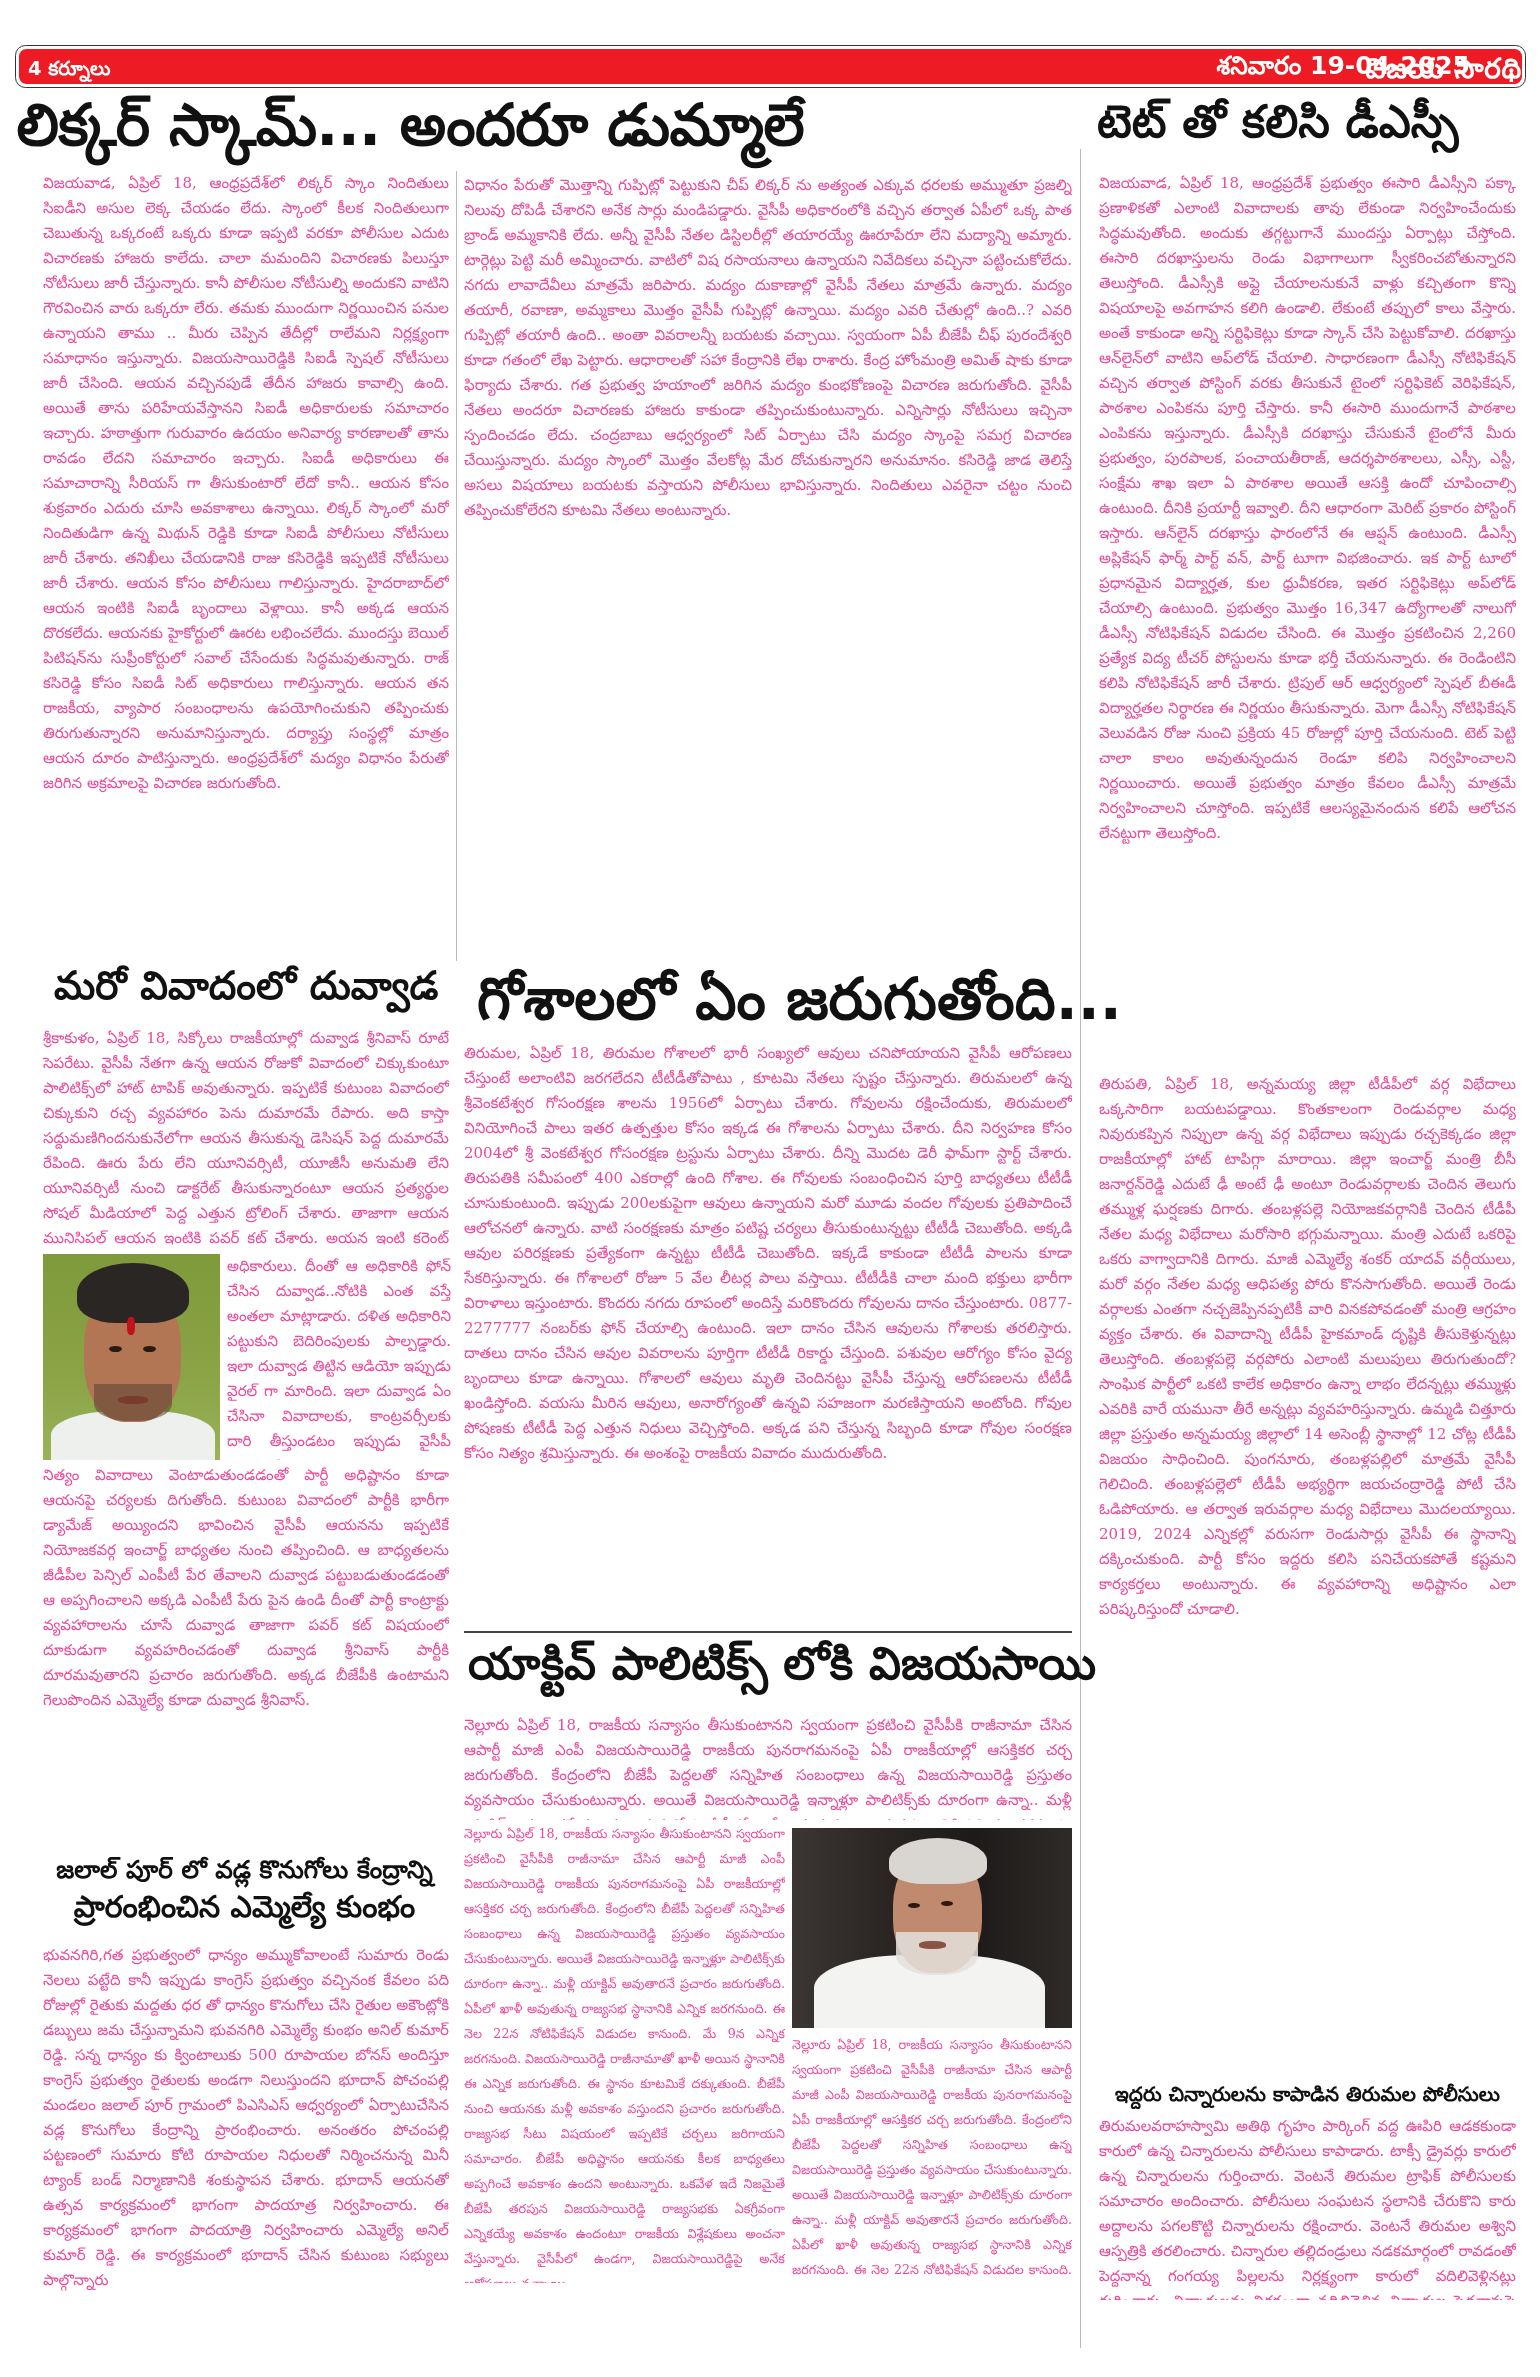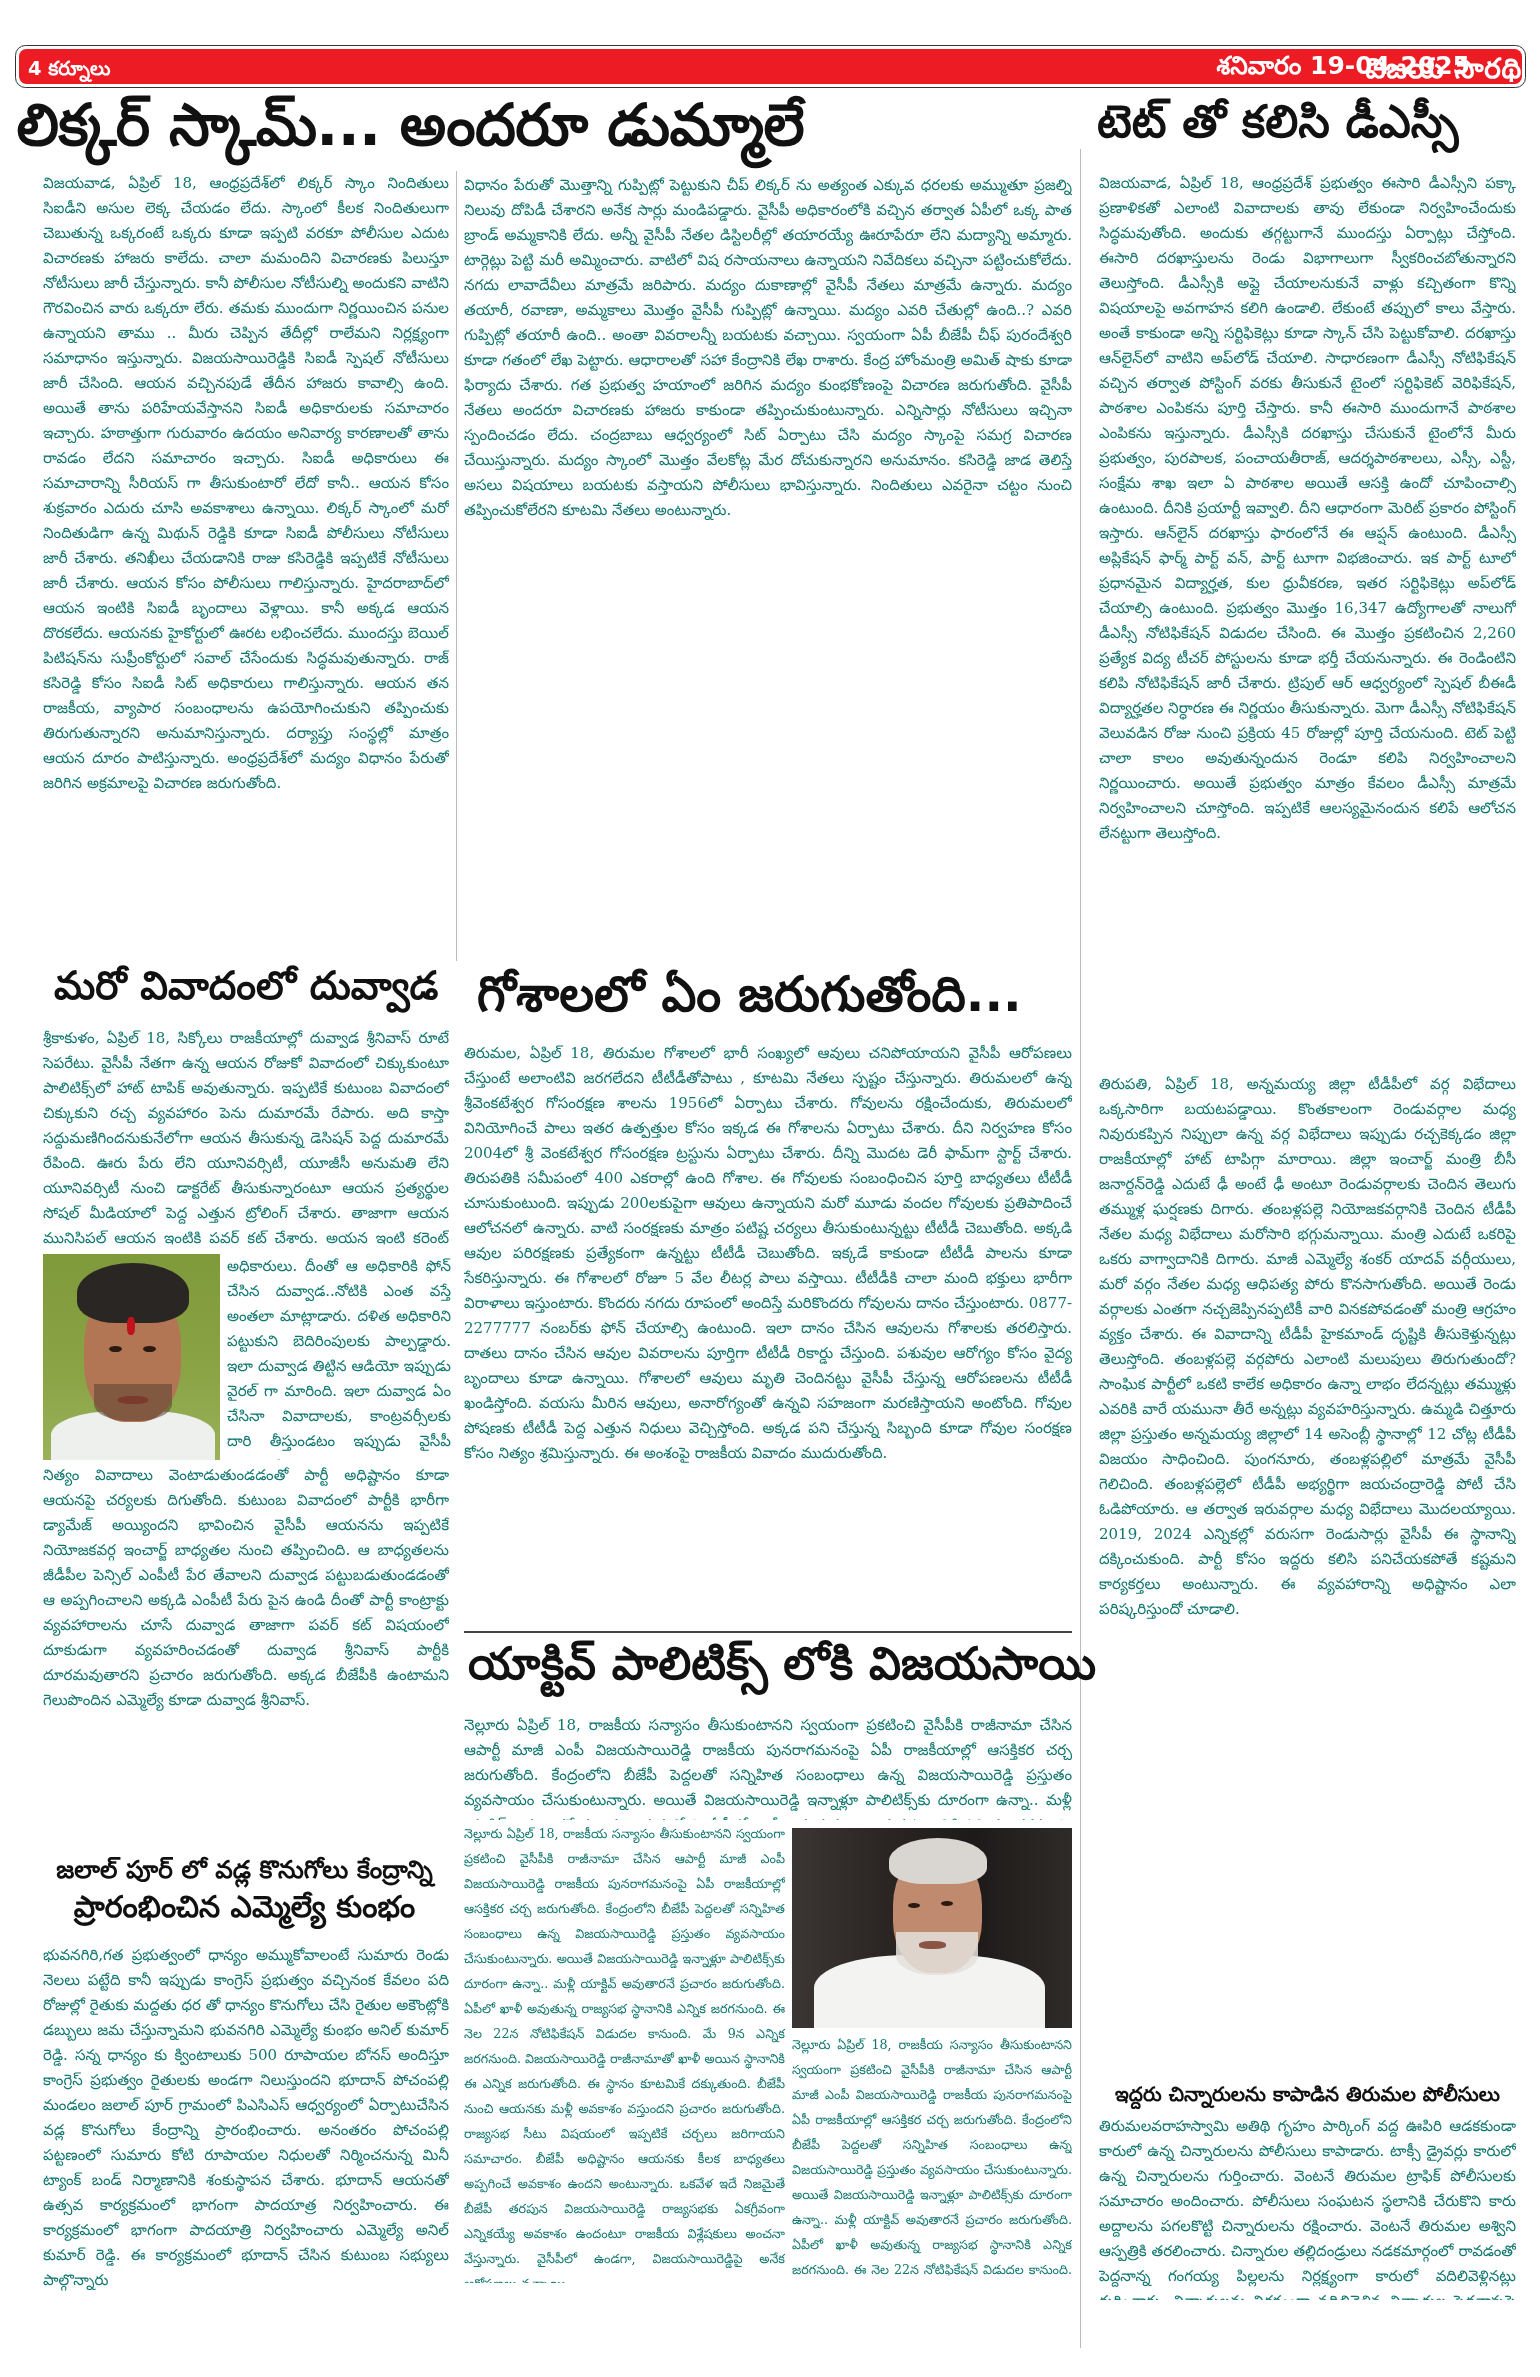--- a/index.html
+++ b/index.html
@@ -22,21 +22,21 @@
     position: absolute; font-family: "DejaVu Sans", "Liberation Sans", sans-serif;
     font-weight: bold; color: #111; white-space: nowrap; line-height: 1.05;
   }
   .subhead {
     position: absolute; font-family: "DejaVu Sans", "Liberation Sans", sans-serif;
     font-weight: bold; color: #111; text-align: center; line-height: 1.15;
   }
 
   .col {
     position: absolute; font-size: 15px; line-height: 25px; text-align: justify;
-    color: #0f766e; overflow: hidden; font-family: "DejaVu Serif", "Liberation Serif", serif;
+    color: #ec4899; overflow: hidden; font-family: "DejaVu Serif", "Liberation Serif", serif;
   }
   .col p { margin: 0; text-indent: 0; }
 
   .vline { position: absolute; width: 0.7px; background: #bbb; }
   .hline { position: absolute; height: 1.5px; background: #444; }
 
   .photo {
     position: absolute; overflow: hidden;
   }
   .photo-duvvada { background: linear-gradient(180deg, #7f9a3a 0%, #8aa446 60%, #9bb25a 100%); }
@@ -92,21 +92,21 @@
   <div class="beard" style="left:51px; top:130px; width:78px; height:37px; background:#5a3f30; opacity:0.55;"></div>
   <div class="mouth" style="left:75px; top:142px; width:30px; height:7.5px;"></div>
 </div>
 <div class="col" style="left:227px; top:1254px; width:224px; height:206px;">
   <p>అధికారులు. దీంతో ఆ అధికారికి ఫోన్ చేసిన దువ్వాడ..నోటికి ఎంత వస్తే అంతలా మాట్లాడారు. దళిత అధికారిని పట్టుకుని బెదిరింపులకు పాల్పడ్డారు. ఇలా దువ్వాడ తిట్టిన ఆడియో ఇప్పుడు వైరల్ గా మారింది. ఇలా దువ్వాడ ఏం చేసినా వివాదాలకు, కాంట్రవర్సీలకు దారి తీస్తుండటం ఇప్పుడు వైసీపీ అధిష్టానికి కూడా ఇబ్బందిగా మారుతోంది.</p>
 </div>
 <div class="col" style="left:43px; top:1463px; width:406px; height:373px;">
   <p>నిత్యం వివాదాలు వెంటాడుతుండడంతో పార్టీ అధిష్టానం కూడా ఆయనపై చర్యలకు దిగుతోంది. కుటుంబ వివాదంలో పార్టీకి భారీగా డ్యామేజ్ అయ్యిందని భావించిన వైసీపీ ఆయనను ఇప్పటికే నియోజకవర్గ ఇంచార్జ్ బాధ్యతల నుంచి తప్పించింది. ఆ బాధ్యతలను జీడీపీల పెన్సిల్ ఎంపీటీ పేర తేవాలని దువ్వాడ పట్టుబడుతుండడంతో ఆ అప్పగించాలని అక్కడి ఎంపీటీ పేరు పైన ఉండి దీంతో పార్టీ కాంట్రాక్టు వ్యవహారాలను చూసే దువ్వాడ తాజాగా పవర్ కట్ విషయంలో దూకుడుగా వ్యవహరించడంతో దువ్వాడ శ్రీనివాస్ పార్టీకి దూరమవుతారని ప్రచారం జరుగుతోంది. అక్కడ బీజేపీకి ఉంటామని గెలుపొందిన ఎమ్మెల్యే కూడా దువ్వాడ శ్రీనివాస్.</p>
 </div>
 
-<div class="headline" style="left:477px; top:969px; font-size:49px;">గోశాలలో ఏం జరుగుతోంది...</div>
+<div class="headline" style="left:477px; top:969px; font-size:58px;">గోశాలలో ఏం జరుగుతోంది...</div>
 <div class="col" style="left:464px; top:1041px; width:608px; height:582px;">
   <p>తిరుమల, ఏప్రిల్ 18, తిరుమల గోశాలలో భారీ సంఖ్యలో ఆవులు చనిపోయాయని వైసీపీ ఆరోపణలు చేస్తుంటే అలాంటివి జరగలేదని టీటీడీతోపాటు , కూటమి నేతలు స్పష్టం చేస్తున్నారు. తిరుమలలో ఉన్న శ్రీవెంకటేశ్వర గోసంరక్షణ శాలను 1956లో ఏర్పాటు చేశారు. గోవులను రక్షించేందుకు, తిరుమలలో వినియోగించే పాలు ఇతర ఉత్పత్తుల కోసం ఇక్కడ ఈ గోశాలను ఏర్పాటు చేశారు. దీని నిర్వహణ కోసం 2004లో శ్రీ వెంకటేశ్వర గోసంరక్షణ ట్రస్టును ఏర్పాటు చేశారు. దీన్ని మొదట డెరీ ఫామ్‌గా స్టార్ట్ చేశారు. తిరుపతికి సమీపంలో 400 ఎకరాల్లో ఉంది గోశాల. ఈ గోవులకు సంబంధించిన పూర్తి బాధ్యతలు టీటీడీ చూసుకుంటుంది. ఇప్పుడు 200లకుపైగా ఆవులు ఉన్నాయని మరో మూడు వందల గోవులకు ప్రతిపాదించే ఆలోచనలో ఉన్నారు. వాటి సంరక్షణకు మాత్రం పటిష్ట చర్యలు తీసుకుంటున్నట్టు టీటీడీ చెబుతోంది. అక్కడి ఆవుల పరిరక్షణకు ప్రత్యేకంగా ఉన్నట్టు టీటీడీ చెబుతోంది. ఇక్కడే కాకుండా టీటీడీ పాలను కూడా సేకరిస్తున్నారు. ఈ గోశాలలో రోజూ 5 వేల లీటర్ల పాలు వస్తాయి. టీటీడీకి చాలా మంది భక్తులు భారీగా విరాళాలు ఇస్తుంటారు. కొందరు నగదు రూపంలో అందిస్తే మరికొందరు గోవులను దానం చేస్తుంటారు. 0877-2277777 నంబర్‌కు ఫోన్ చేయాల్సి ఉంటుంది. ఇలా దానం చేసిన ఆవులను గోశాలకు తరలిస్తారు. దాతలు దానం చేసిన ఆవుల వివరాలను పూర్తిగా టీటీడీ రికార్డు చేస్తుంది. పశువుల ఆరోగ్యం కోసం వైద్య బృందాలు కూడా ఉన్నాయి. గోశాలలో ఆవులు మృతి చెందినట్టు వైసీపీ చేస్తున్న ఆరోపణలను టీటీడీ ఖండిస్తోంది. వయసు మీరిన ఆవులు, అనారోగ్యంతో ఉన్నవి సహజంగా మరణిస్తాయని అంటోంది. గోవుల పోషణకు టీటీడీ పెద్ద ఎత్తున నిధులు వెచ్చిస్తోంది. అక్కడ పని చేస్తున్న సిబ్బంది కూడా గోవుల సంరక్షణ కోసం నిత్యం శ్రమిస్తున్నారు. ఈ అంశంపై రాజకీయ వివాదం ముదురుతోంది.</p>
 </div>
 
 <div class="subhead" style="left:1088px; top:936px; width:440px; font-size:49px;">
 </div>
 <div class="col" style="left:1099px; top:1072px; width:417px; height:992px;">
   <p>తిరుపతి, ఏప్రిల్ 18, అన్నమయ్య జిల్లా టీడీపీలో వర్గ విభేదాలు ఒక్కసారిగా బయటపడ్డాయి. కొంతకాలంగా రెండువర్గాల మధ్య నివురుకప్పిన నిప్పులా ఉన్న వర్గ విభేదాలు ఇప్పుడు రచ్చకెక్కడం జిల్లా రాజకీయాల్లో హాట్ టాపిగ్గా మారాయి. జిల్లా ఇంచార్జ్ మంత్రి బీసీ జనార్దన్‌రెడ్డి ఎదుటే ఢీ అంటే ఢీ అంటూ రెండువర్గాలకు చెందిన తెలుగు తమ్ముళ్ల ఘర్షణకు దిగారు. తంబళ్లపల్లె నియోజకవర్గానికి చెందిన టీడీపీ నేతల మధ్య విభేదాలు మరోసారి భగ్గుమన్నాయి. మంత్రి ఎదుటే ఒకరిపై ఒకరు వాగ్వాదానికి దిగారు. మాజీ ఎమ్మెల్యే శంకర్ యాదవ్ వర్గీయులు, మరో వర్గం నేతల మధ్య ఆధిపత్య పోరు కొనసాగుతోంది. అయితే రెండు వర్గాలకు ఎంతగా నచ్చజెప్పినప్పటికీ వారి వినకపోవడంతో మంత్రి ఆగ్రహం వ్యక్తం చేశారు. ఈ వివాదాన్ని టీడీపీ హైకమాండ్ దృష్టికి తీసుకెళ్తున్నట్లు తెలుస్తోంది. తంబళ్లపల్లె వర్గపోరు ఎలాంటి మలుపులు తిరుగుతుందో? సాంఘిక పార్టీలో ఒకటి కాలేక అధికారం ఉన్నా లాభం లేదన్నట్లు తమ్ముళ్లు ఎవరికి వారే యమునా తీరే అన్నట్లు వ్యవహరిస్తున్నారు. ఉమ్మడి చిత్తూరు జిల్లా ప్రస్తుతం అన్నమయ్య జిల్లాలో 14 అసెంబ్లీ స్థానాల్లో 12 చోట్ల టీడీపీ విజయం సాధించింది. పుంగనూరు, తంబళ్లపల్లిలో మాత్రమే వైసీపీ గెలిచింది. తంబళ్లపల్లెలో టీడీపీ అభ్యర్థిగా జయచంద్రారెడ్డి పోటీ చేసి ఓడిపోయారు. ఆ తర్వాత ఇరువర్గాల మధ్య విభేదాలు మొదలయ్యాయి. 2019, 2024 ఎన్నికల్లో వరుసగా రెండుసార్లు వైసీపీ ఈ స్థానాన్ని దక్కించుకుంది. పార్టీ కోసం ఇద్దరు కలిసి పనిచేయకపోతే కష్టమని కార్యకర్తలు అంటున్నారు. ఈ వ్యవహారాన్ని అధిష్టానం ఎలా పరిష్కరిస్తుందో చూడాలి.</p>
 </div>
 

